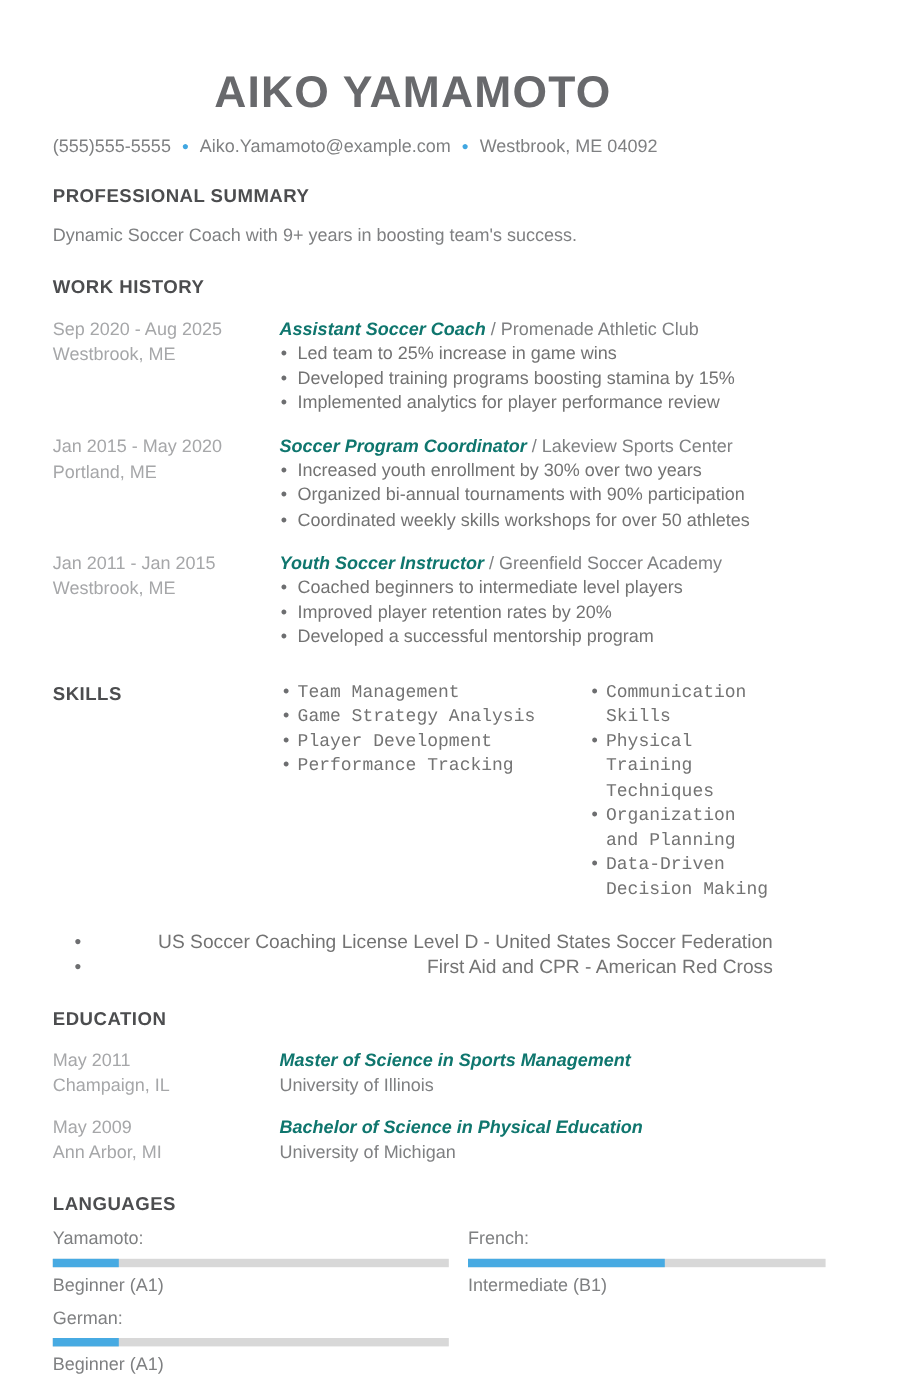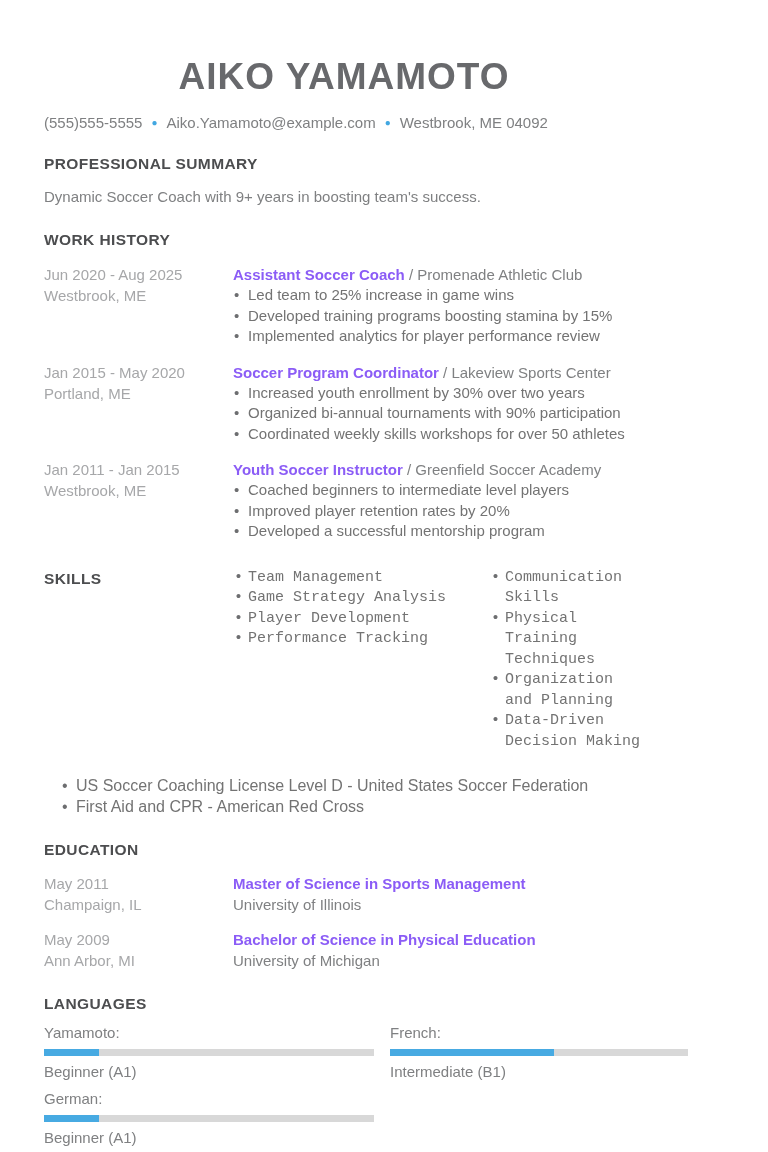--- a/index.html
+++ b/index.html
@@ -50,40 +50,40 @@
   .left-col {
     width: 189px;
     flex-shrink: 0;
     font-size: 15px;
     line-height: 21px;
     color: #a6a7a9;
   }
   .content-col { flex: 1; font-size: 15px; line-height: 21px; }
   .job { margin-top: 15px; }
   .job-title-line { color: #7f8082; }
-  .job-title, .degree-title { font-weight: bold; color: #8b5cf6; }
+  .job-title, .degree-title { font-weight: bold; color: #0f766e; font-style: italic; }
   ul.bullets { list-style: none; }
   ul.bullets li {
     position: relative;
     padding-left: 15px;
     line-height: 20.5px;
     color: #737373;
   }
   ul.bullets li::before {
     content: "\2022";
     position: absolute;
     left: 1px;
     color: #6d6e70;
   }
   
   .skills-cols { display: flex; font-family: Liberation Mono, monospace; }
   .skills-cols ul.bullets:first-child { width: 257px; flex-shrink: 0; }
   .skills-cols ul.bullets:last-child { flex: 1; }
   
-  .cert-list { margin-top: 24px; margin-left: 17px; }
+  .cert-list { margin-top: 24px; margin-left: 17px; text-align: right; }
   
   .edu-entry { margin-top: 14px; }
   .school { color: #7f8082; }
   
   .lang-grid {
     margin-top: 10px;
     display: grid;
     grid-template-columns: 330px 328px;
     column-gap: 16px;
     row-gap: 9px;
@@ -111,21 +111,21 @@
   <div class="section" style="">
     <div class="section-heading">PROFESSIONAL SUMMARY</div>
     <div class="body-text summary-text">Dynamic Soccer Coach with 9+ years in boosting team's success.</div>
   </div>
 
   <div class="section">
     <div class="section-heading">WORK HISTORY</div>
 
     <div class="row job">
       <div class="left-col">
-        <div>Jun 2020 - Aug 2025</div>
+        <div>Sep 2020 - Aug 2025</div>
         <div>Westbrook, ME</div>
       </div>
       <div class="content-col">
         <div class="job-title-line"><span class="job-title">Assistant Soccer Coach</span> <span>/</span> <span>Promenade Athletic Club</span></div>
         <ul class="bullets">
           <li>Led team to 25% increase in game wins</li>
           <li>Developed training programs boosting stamina by 15%</li>
           <li>Implemented analytics for player performance review</li>
         </ul>
       </div>

